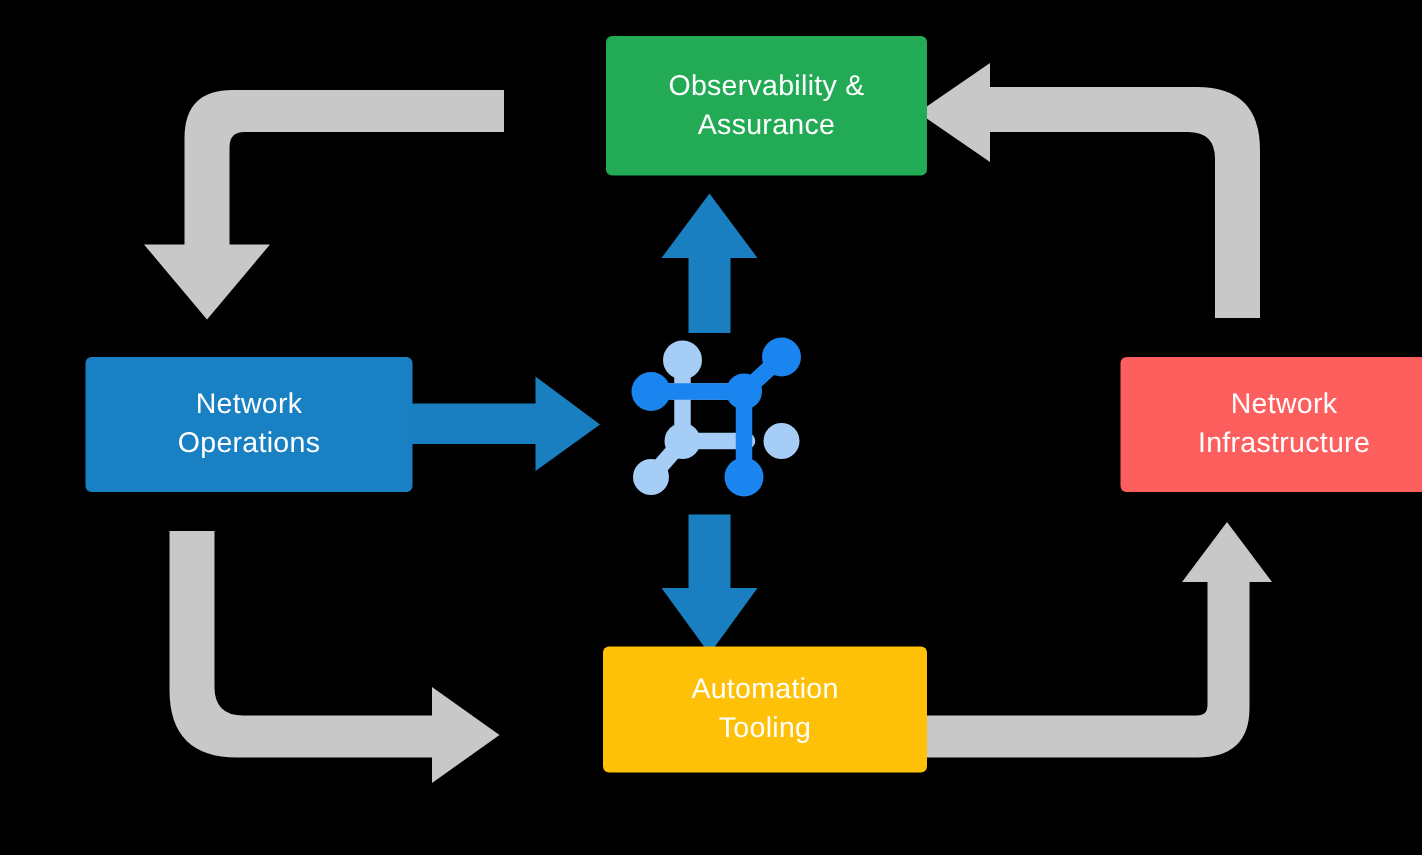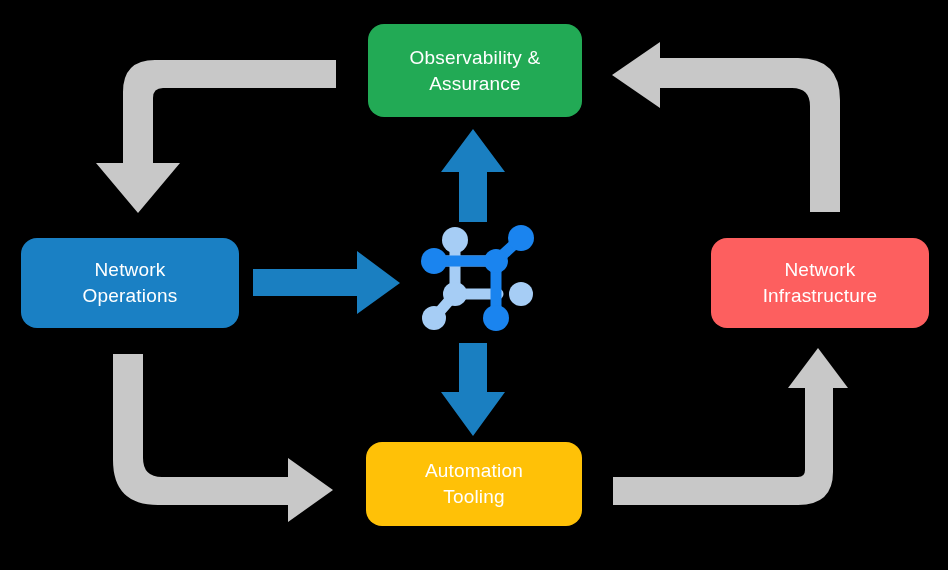--- a/index.html
+++ b/index.html
@@ -19,41 +19,42 @@
     width: 948px;
     height: 570px;
     background: #000000;
   }
   .node-box {
     position: absolute;
     display: flex;
     align-items: center;
     justify-content: center;
     text-align: center;
-    border-radius: 16px;
+    border-radius: 4px;
     color: #ffffff;
     font-size: 19px;
     line-height: 1.35;
     font-weight: 400;
     letter-spacing: 0.2px;
     box-sizing: border-box;
     padding: 4px 10px;
     white-space: pre-line;
+    margin-left: 36px;
   }
   #box-observability {
     left: 368px;  top: 24px;  width: 214px; height: 93px;
   }
   #box-network-operations {
     left: 21px;   top: 238px; width: 218px; height: 90px;
   }
   #box-network-infrastructure {
     left: 711px;  top: 238px; width: 218px; height: 90px;
   }
   #box-automation-tooling {
-    left: 366px;  top: 442px; width: 216px; height: 84px;
+    left: 366px;  top: 431px; width: 216px; height: 84px;
   }
   .svg-layer {
     position: absolute;
     left: 0; top: 0;
     width: 948px;
     height: 570px;
     pointer-events: none;
   }
   .center-icon {
     position: absolute;

